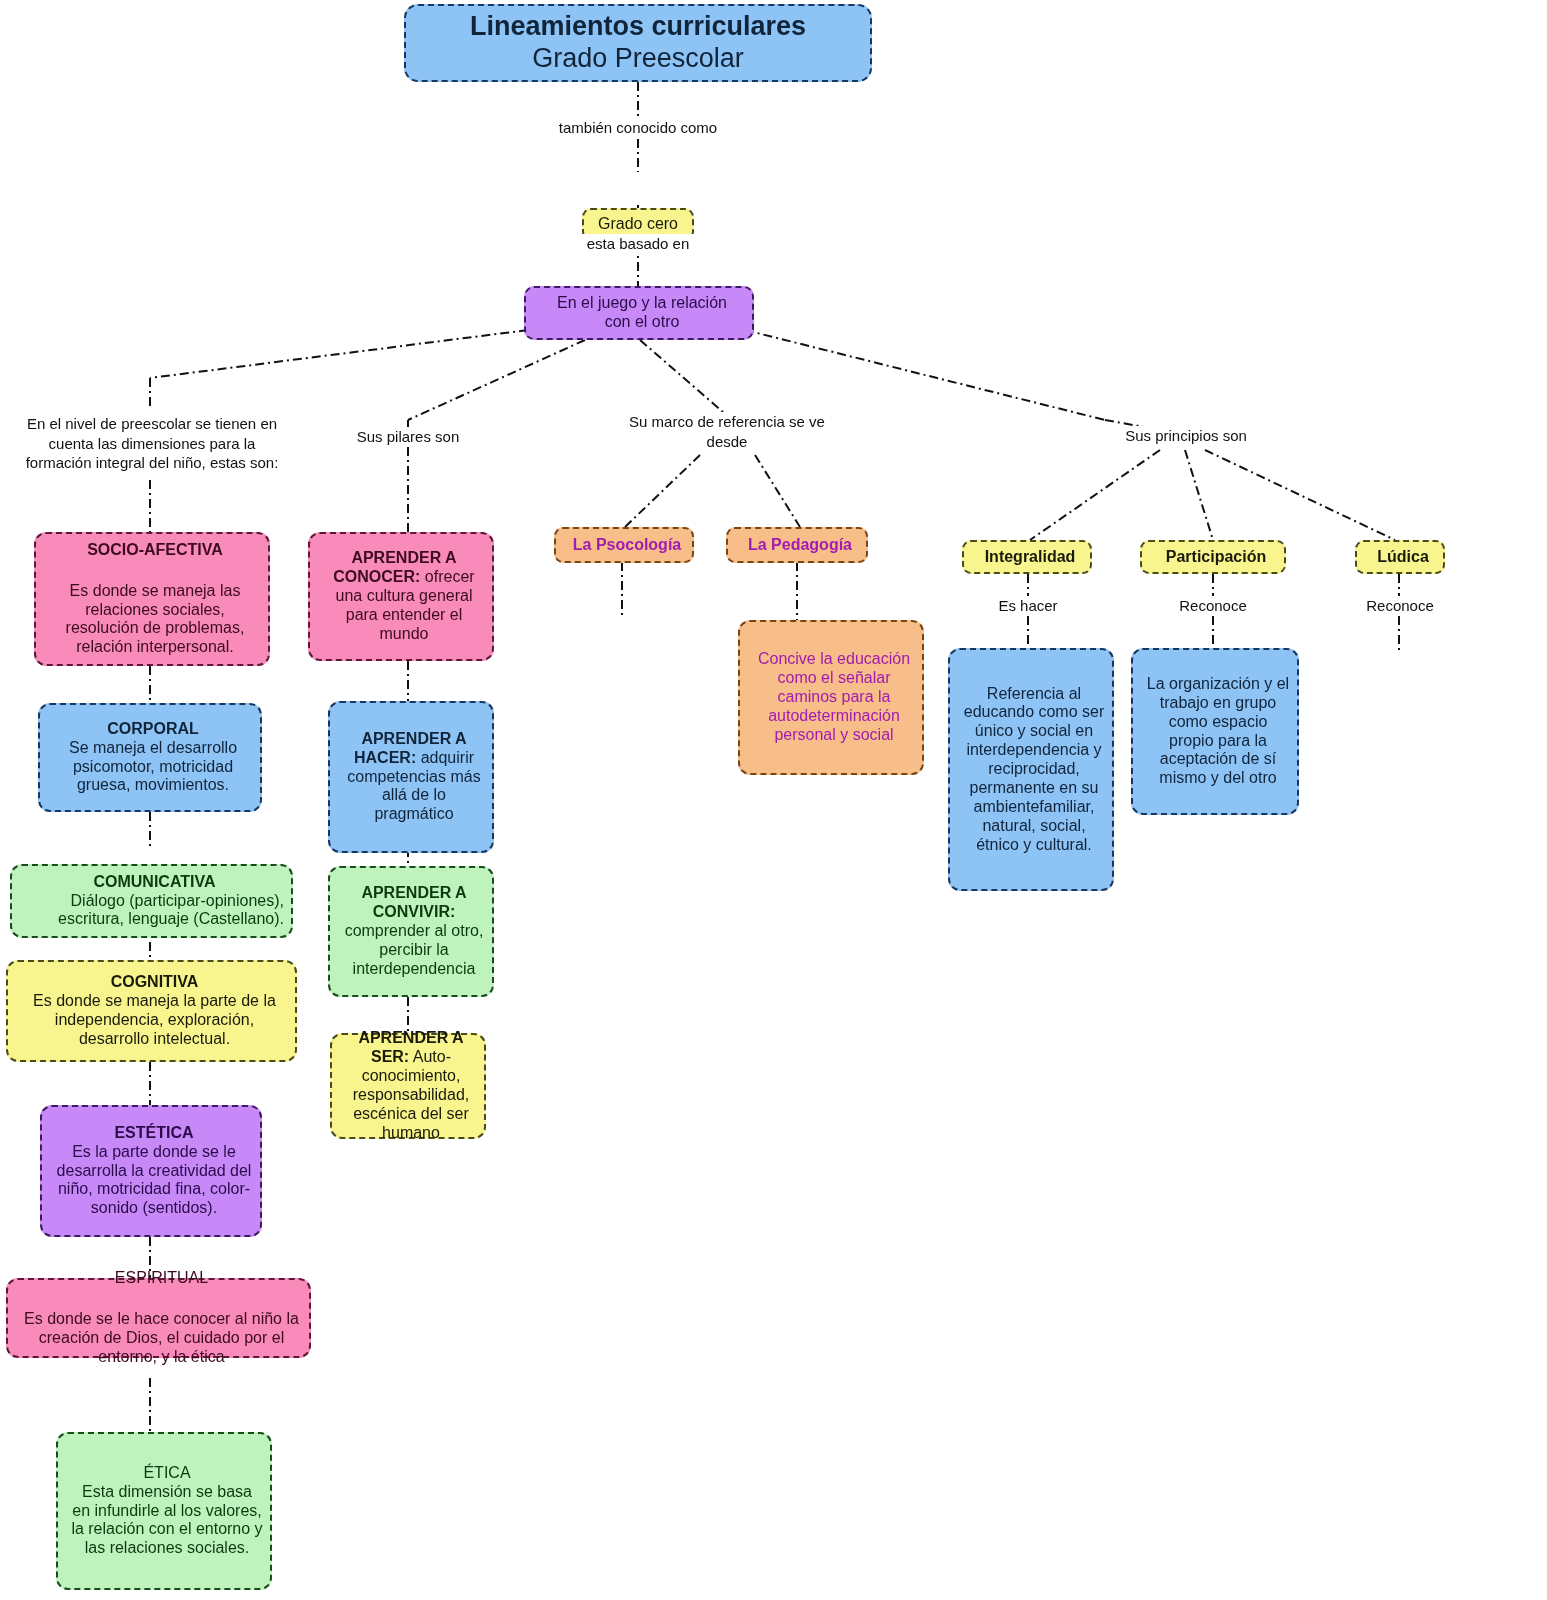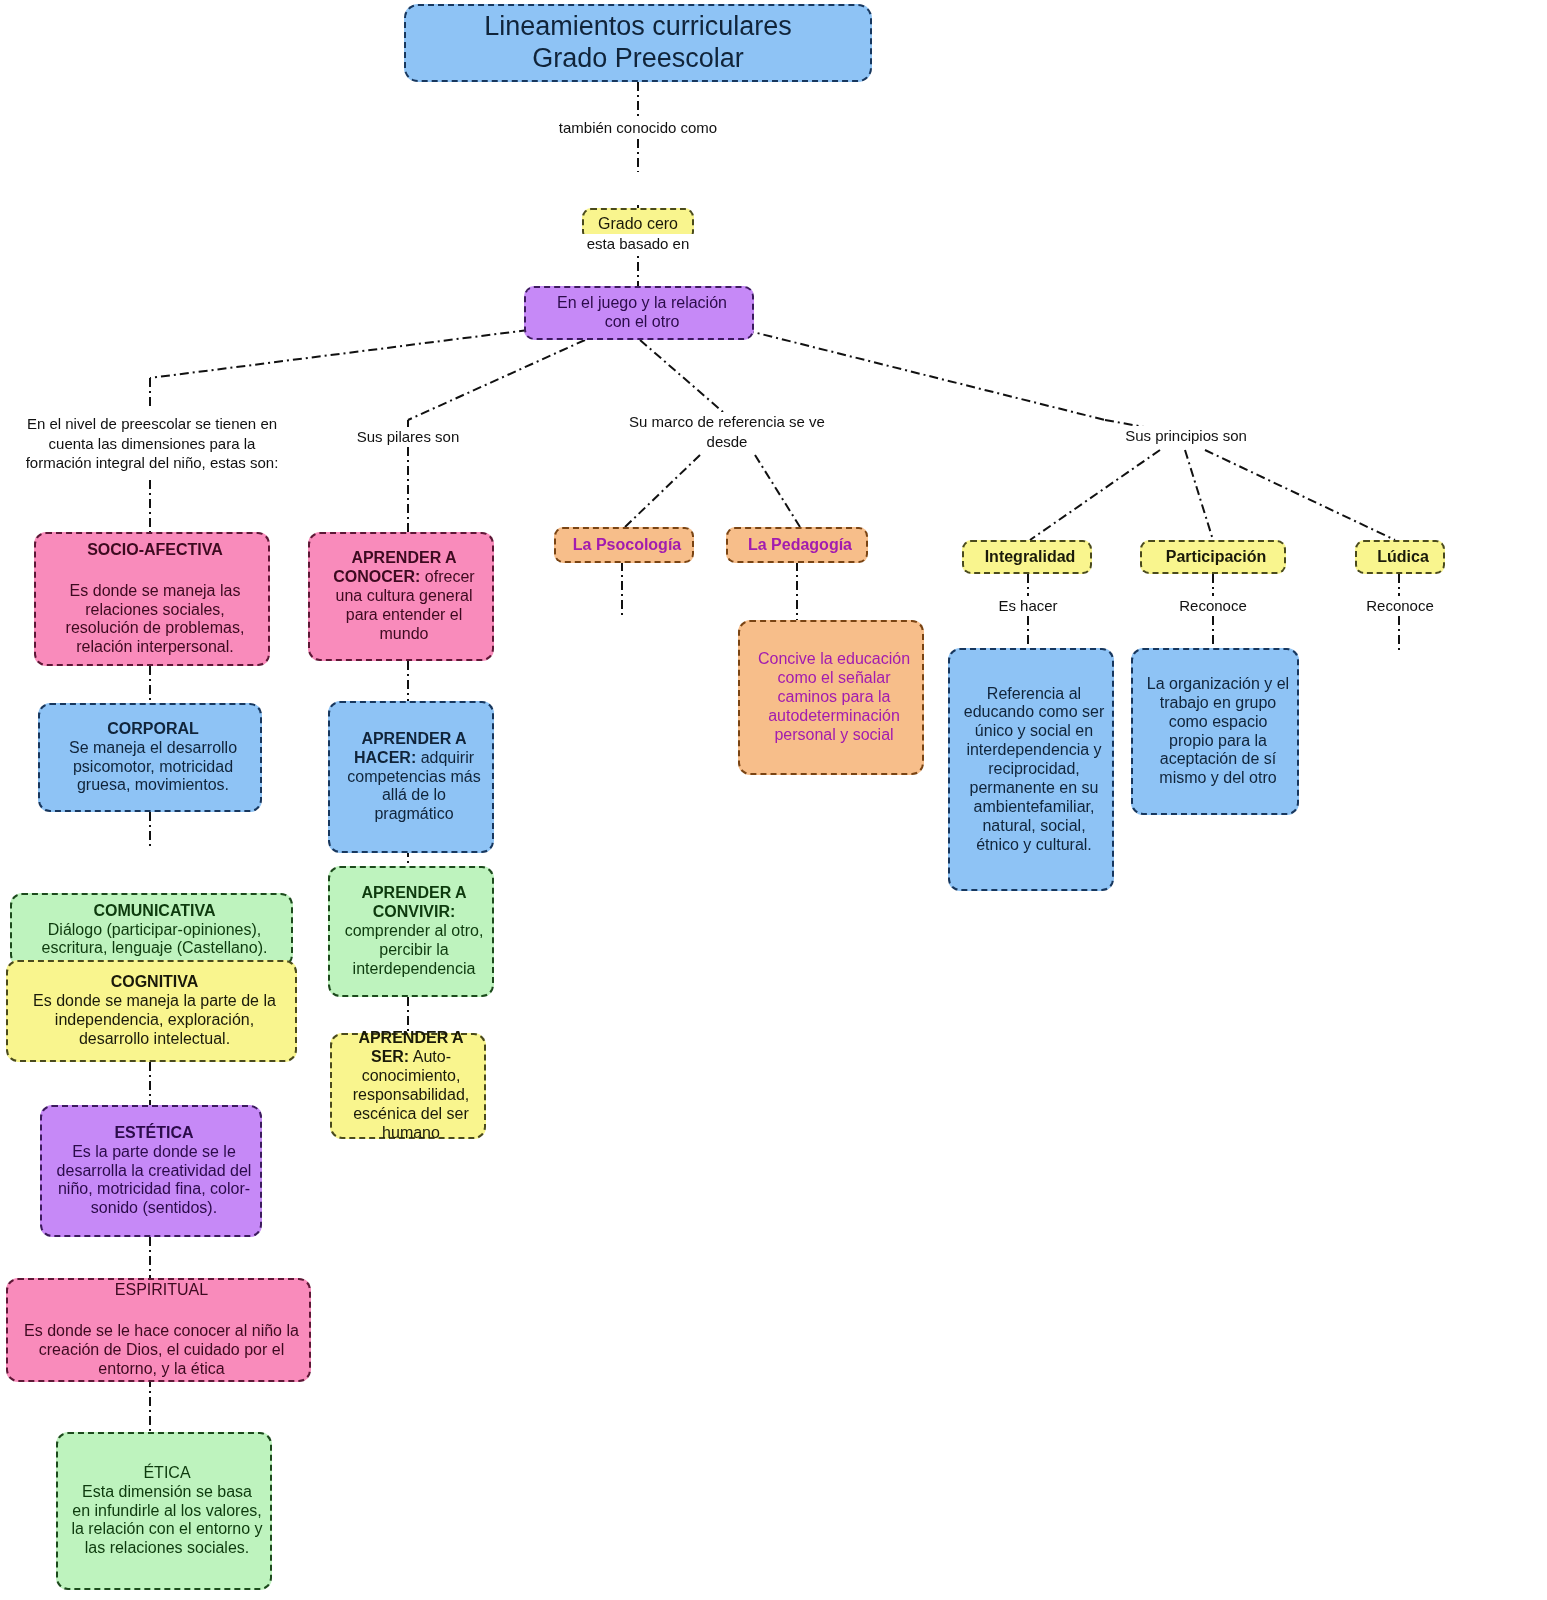--- a/index.html
+++ b/index.html
@@ -129,21 +129,21 @@
       <line x1="1028" y1="574" x2="1028" y2="596"></line>
       <line x1="1028" y1="616" x2="1028" y2="648"></line>
       <line x1="1213" y1="574" x2="1213" y2="596"></line>
       <line x1="1213" y1="616" x2="1213" y2="648"></line>
       <line x1="1399" y1="574" x2="1399" y2="596"></line>
       <line x1="1399" y1="616" x2="1399" y2="650"></line>
     </g>
   </svg>
 
   <div class="node c-blue root-node" style="left:404px; top:4px; width:468px; height:78px;">
-    <span class="ttl" style="font-weight:normal;">Lineamientos curriculares</span>
+    <span class="ttl" style="font-weight:bold;">Lineamientos curriculares</span>
     <span class="body">Grado Preescolar</span>
   </div>
 
   <div class="elabel" style="left:488px; top:118px; width:300px;">también conocido como</div>
 
   <div class="node c-yellow small-node" style="left:582px; top:172px; width:112px; height:33px; border-radius:9px;margin-top:36px;">
     <span class="body">Grado cero</span>
   </div>
 
   <div class="elabel" style="left:518px; top:234px; width:240px;">esta basado en</div>
@@ -164,36 +164,36 @@
   <div class="node c-pink mid-node" style="left:34px; top:532px; width:236px; height:134px;">
     <span class="ttl">SOCIO-AFECTIVA</span>
     <span class="body">Es donde se maneja las relaciones sociales, resolución de problemas, relación interpersonal.</span>
   </div>
 
   <div class="node c-blue mid-node" style="left:38px; top:703px; width:224px; height:109px;">
     <span class="ttl">CORPORAL</span>
     <span class="body">Se maneja el desarrollo psicomotor, motricidad gruesa, movimientos.</span>
   </div>
 
-  <div class="node c-green mid-node" style="left:10px; top:893px; width:283px; height:74px;">
+  <div class="node c-green mid-node" style="left:10px; top:864px; width:283px; height:74px;text-align:right;">
     <span class="ttl">COMUNICATIVA</span>
     <span class="body">Diálogo (participar-opiniones), escritura, lenguaje (Castellano).</span>
   </div>
 
   <div class="node c-yellow mid-node" style="left:6px; top:960px; width:291px; height:102px;">
     <span class="ttl">COGNITIVA</span>
     <span class="body">Es donde se maneja la parte de la independencia, exploración, desarrollo intelectual.</span>
   </div>
 
   <div class="node c-purple mid-node" style="left:40px; top:1105px; width:222px; height:132px;">
     <span class="ttl">ESTÉTICA</span>
     <span class="body">Es la parte donde se le desarrolla la creatividad del niño, motricidad fina, color-sonido (sentidos).</span>
   </div>
 
-  <div class="node c-pink mid-node" style="left:6px; top:1278px; width:305px; height:104px;">
+  <div class="node c-pink mid-node" style="left:6px; top:1278px; width:305px; height:80px;">
     <span class="ttl" style="font-weight:normal;">ESPIRITUAL</span>
     <span class="body">Es donde se le hace conocer al niño la creación de Dios, el cuidado por el entorno, y la ética</span>
   </div>
 
   <div class="node c-green mid-node" style="left:56px; top:1432px; width:216px; height:158px;">
     <span class="ttl" style="font-weight:normal;">ÉTICA</span>
     <span class="body">Esta dimensión se basa en infundirle al los valores, la relación con el entorno y las relaciones sociales.</span>
   </div>
 
   <div class="node c-pink mid-node inline" style="left:308px; top:532px; width:186px; height:129px;">

